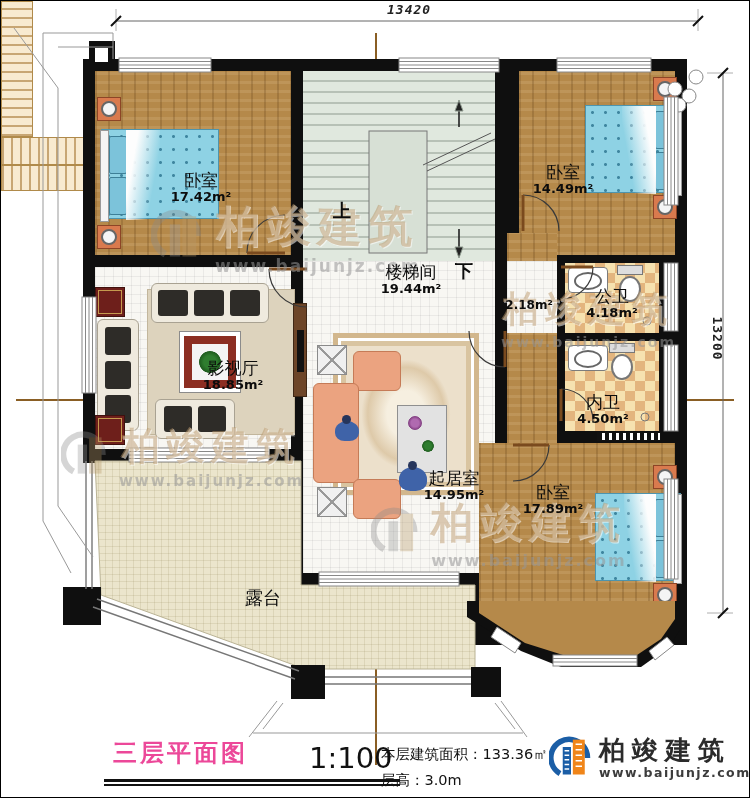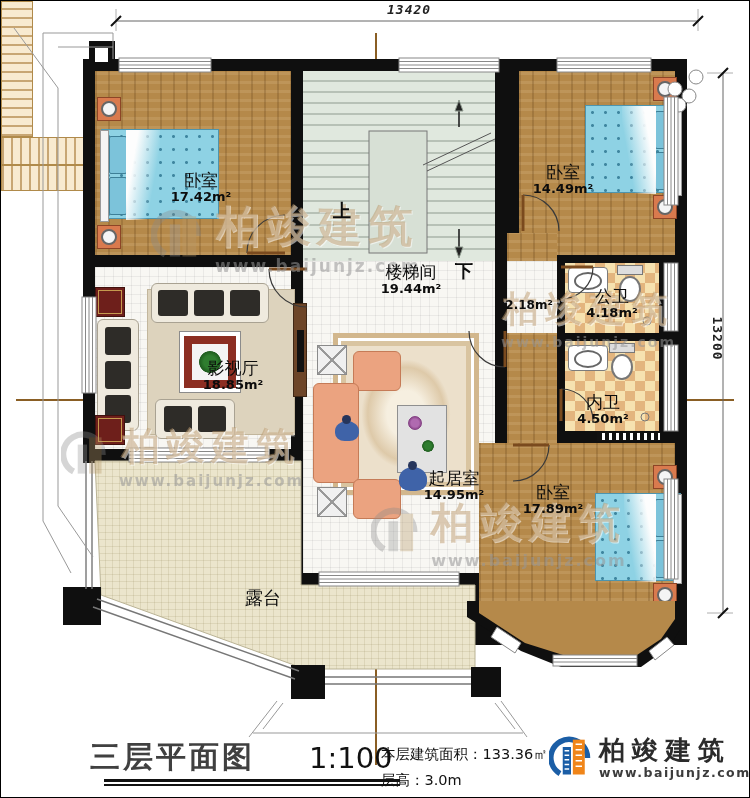--- a/index.html
+++ b/index.html
@@ -73,21 +73,21 @@
            color:#222;z-index:20;letter-spacing:1px;}
   
   .wm{position:absolute;display:flex;flex-direction:row;align-items:center;gap:8px;z-index:15;
       pointer-events:none;white-space:nowrap;}
   .wm-txt{display:flex;flex-direction:column;align-items:center;}
   .wm-brand{font-weight:bold;color:rgba(186,152,106,.5);letter-spacing:7px;
             text-shadow:1px 1px 0 rgba(255,255,255,.55);}
   .wm-url{font-weight:bold;color:rgba(150,150,150,.55);letter-spacing:2px;}
   .wm-ic{opacity:.35;}
   
-  .tb-title{position:absolute;left:89px;top:736px;font-size:30px;font-weight:bold;letter-spacing:3px;color:#404040;z-index:20;}
+  .tb-title{position:absolute;left:112px;top:736px;font-size:24px;font-weight:bold;letter-spacing:3px;color:#ec4899;z-index:20;}
   .tb-underline{position:absolute;left:103px;top:778px;width:296px;height:7px;border-top:3px solid #111;
                 border-bottom:2px solid #111;box-sizing:border-box;z-index:20;}
   .tb-scale{position:absolute;left:308px;top:740px;font-size:29px;color:#111;z-index:20;}
   .tb-line{position:absolute;font-size:14.5px;color:#111;z-index:20;white-space:nowrap;}
   .logo{position:absolute;left:548px;top:732px;display:flex;align-items:center;gap:6px;z-index:20;}
   .logo-txt{display:flex;flex-direction:column;}
   .logo-brand{font-size:26px;font-weight:bold;letter-spacing:7px;color:#2b2b2b;line-height:1.1;}
   .logo-url{font-size:12.5px;font-weight:bold;letter-spacing:1.5px;color:#3c3c3c;}
   svg.lines{position:absolute;left:0;top:0;z-index:10;pointer-events:none;}
 </style>

